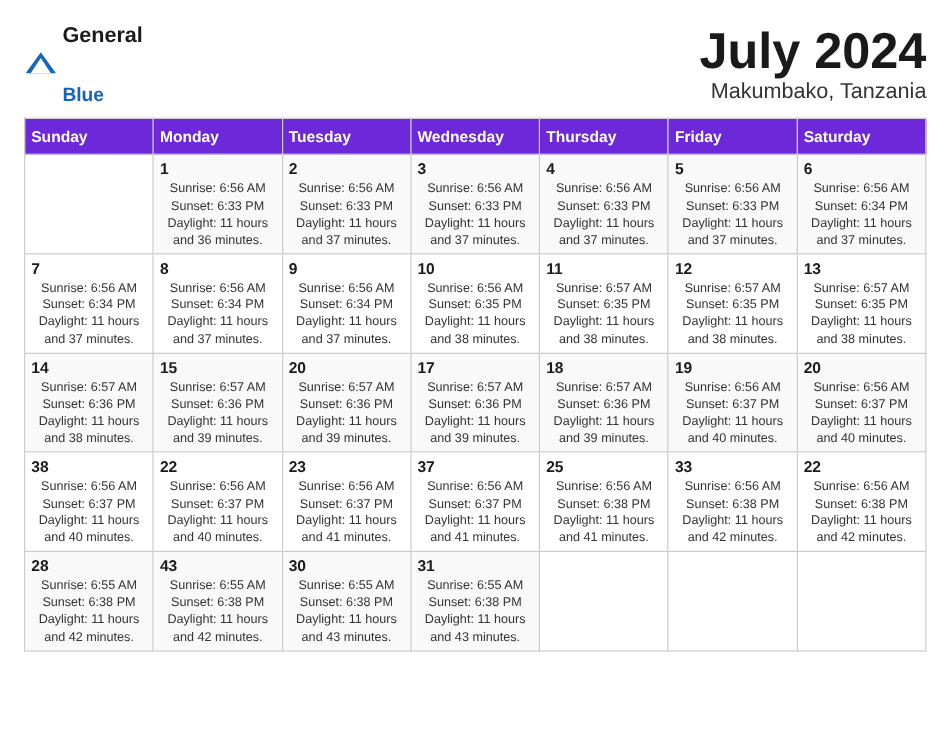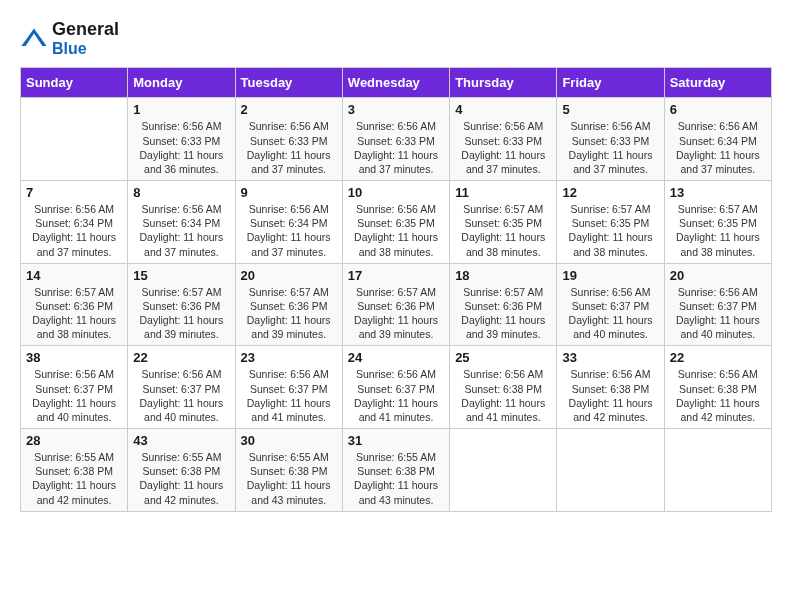--- a/index.html
+++ b/index.html
@@ -18,20 +18,21 @@
     }
     .logo {
       display: flex;
       align-items: center;
       gap: 4px;
     }
     .logo-text {
       display: flex;
       flex-direction: column;
       line-height: 1.1;
+      gap: 31px;
     }
     .logo-general {
       font-size: 18px;
       font-weight: bold;
       color: #1a1a1a;
     }
     .logo-blue {
       font-size: 16px;
       font-weight: bold;
       color: #1565c0;
@@ -101,20 +102,24 @@
   <div class="logo">
     <svg class="logo-icon" viewBox="0 0 40 40">
       <polygon points="20,5 38,30 2,30" fill="#1565c0"></polygon>
       <polygon points="20,12 32,30 8,30" fill="#fff"></polygon>
     </svg>
     <div class="logo-text">
       <span class="logo-general">General</span>
       <span class="logo-blue">Blue</span>
     </div>
   </div>
+  <div class="title-area">
+    <div class="month-title">July 2024</div>
+    <div class="location-title">Makumbako, Tanzania</div>
+  </div>
 </div>
 
 <table>
   <thead>
     <tr id="header-row">
         <th>Sunday</th>
         <th>Monday</th>
         <th>Tuesday</th>
         <th>Wednesday</th>
         <th>Thursday</th>
@@ -286,21 +291,21 @@
 and 40 minutes.</div>
         </td>
         <td>
           <span class="day-number">23</span>
           <div class="day-info" style="white-space: pre-line;">Sunrise: 6:56 AM
 Sunset: 6:37 PM
 Daylight: 11 hours
 and 41 minutes.</div>
         </td>
         <td>
-          <span class="day-number">24</span>
+          <span class="day-number">37</span>
           <div class="day-info" style="white-space: pre-line;">Sunrise: 6:56 AM
 Sunset: 6:37 PM
 Daylight: 11 hours
 and 41 minutes.</div>
         </td>
         <td>
           <span class="day-number">25</span>
           <div class="day-info" style="white-space: pre-line;">Sunrise: 6:56 AM
 Sunset: 6:38 PM
 Daylight: 11 hours

